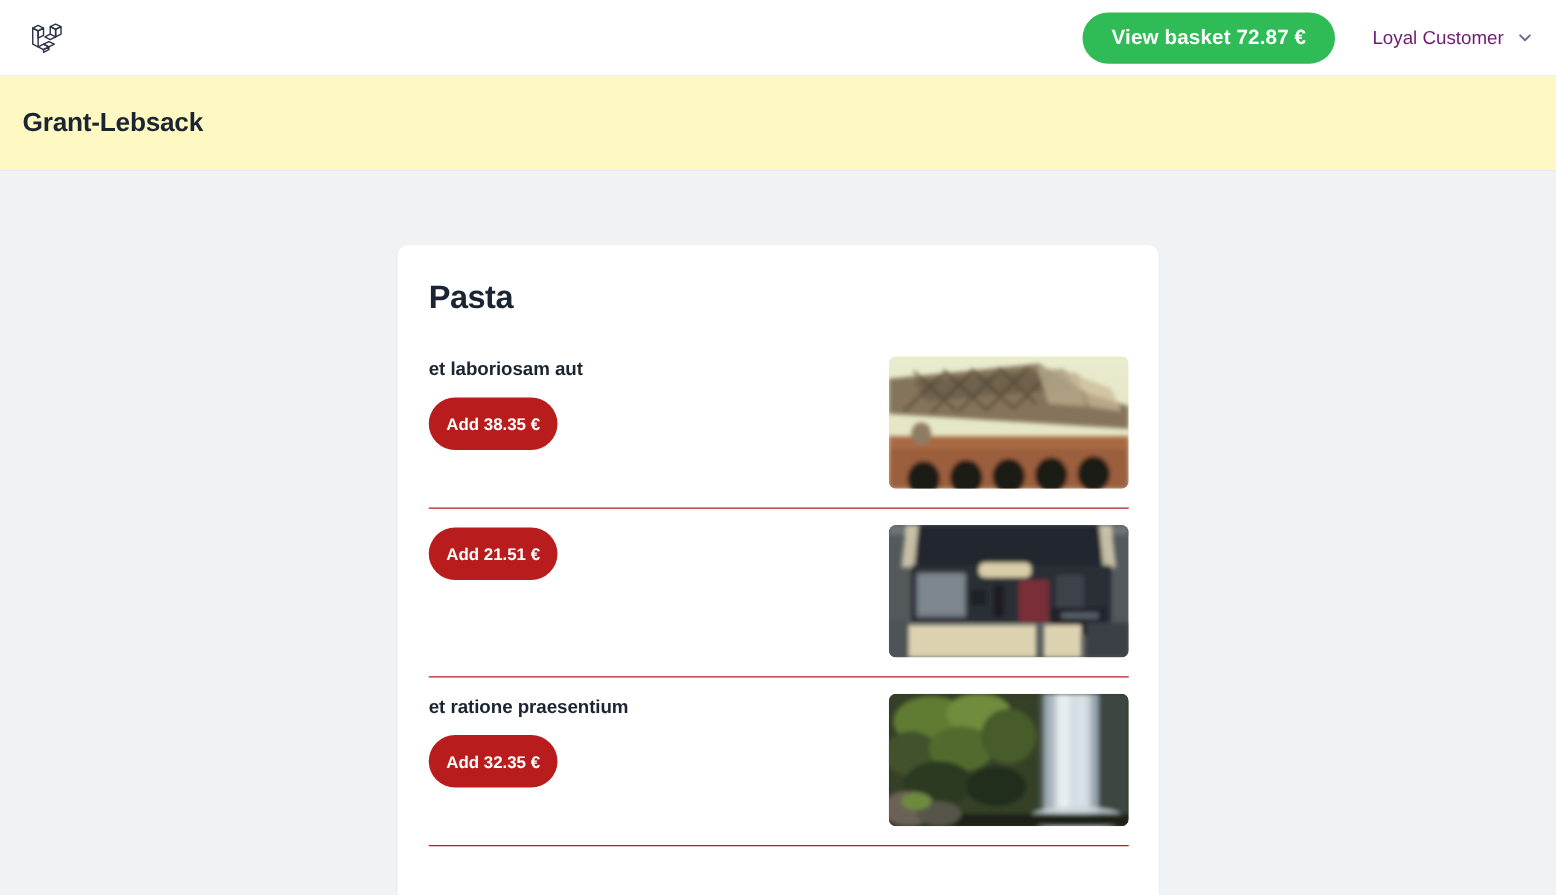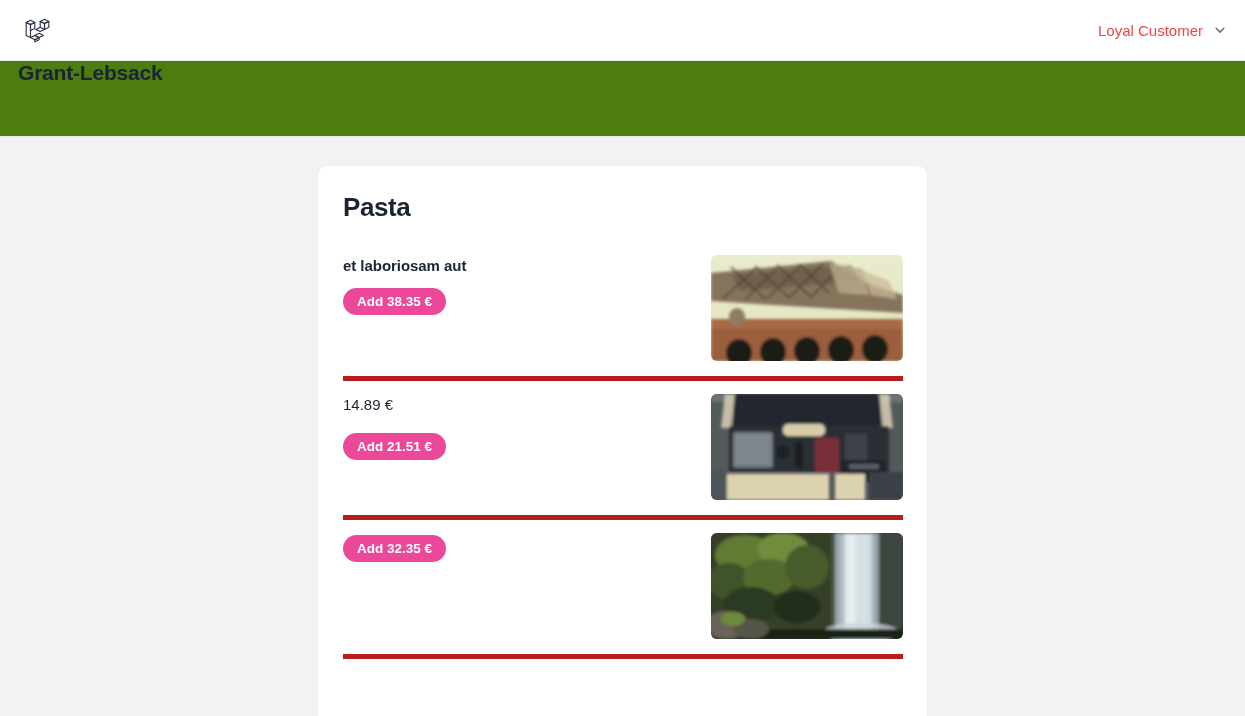--- a/index.html
+++ b/index.html
@@ -59,55 +59,55 @@
     display: flex;
     align-items: center;
     gap: 11px;
     margin-left: 30px;
     cursor: pointer;
     padding-right: 2px;
   }
 
   .user-menu-label {
     font-size: 15px;
-    color: #ef4444;
+    color: #701a75;
     font-weight: 400;
     white-space: nowrap;
   }
 
   .chevron-down-icon {
     display: inline-flex;
     align-items: center;
     justify-content: center;
     width: 12px;
     height: 12px;
     color: #68728a;
   }
 
   
   .subheader {
     height: 76px;
-    background: #4d7c0f;
+    background: #fef9c3;
     border-bottom: 1px solid #e7e9ec;
     display: flex;
-    align-items: flex-start;
+    align-items: center;
     padding: 0 18px;
   }
 
   .subheader-title {
     font-size: 21px;
     font-weight: 700;
     letter-spacing: -.2px;
     color: #1b2432;
   }
 
   
   .main {
     height: 578px;
-    padding-top: 29px;
+    padding-top: 59px;
     display: flex;
     justify-content: center;
     align-items: flex-start;
   }
 
   .menu-card {
     width: 609px;
     background: #ffffff;
     border-radius: 9px;
     box-shadow: 0 1px 2px rgba(20,26,40,.05);
@@ -124,21 +124,21 @@
     padding-left: 0;
   }
 
   .item-list { }
 
   .menu-item {
     display: flex;
     align-items: flex-start;
     justify-content: flex-end;
     padding: 13px 0 15px 0;
-    border-bottom: 5px solid #b91c1c;
+    border-bottom: 1px solid #b91c1c;
   }
 
   .item-info {
     padding-top: 2px;
     flex: 1 1 auto;
     min-width: 0;
   }
 
   .item-name {
     font-size: 15px;
@@ -151,25 +151,25 @@
   .item-price {
     font-size: 15px;
     font-weight: 400;
     color: #1b2432;
     margin-bottom: 20px;
   }
 
   .add-button {
     display: inline-flex;
     align-items: center;
-    background: #ec4899;
+    background: #b91c1c;
     color: #ffffff;
     border: none;
     border-radius: 999px;
-    height: 27px;
+    height: 42px;
     padding: 0 14px;
     font-family: "Liberation Sans", sans-serif;
     font-size: 13.5px;
     font-weight: 700;
     cursor: pointer;
     white-space: nowrap;
   }
 
   .item-thumb {
     width: 192px;
@@ -201,20 +201,21 @@
       <path d="M30 10 L38 6 L46 10 L38 14 Z"></path>
       <path d="M30 10 L30 21 L38 25 L38 14 Z"></path>
       <path d="M46 10 L46 21 L38 25 L38 14 Z"></path>
 
       <path d="M30 21 L22 25 L30 29 L38 25"></path>
     </svg>
   </a>
 
   <div class="nav-spacer"></div>
 
+  <button class="basket-button">View basket 72.87 €</button>
 
   <div class="user-menu">
     <span class="user-menu-label">Loyal Customer</span>
     <span class="chevron-down-icon">
       <svg viewBox="0 0 14 14" width="12" height="12" fill="none" stroke="currentColor" stroke-width="1.9" stroke-linecap="round" stroke-linejoin="round">
         <polyline points="2.5,5 7,9.5 11.5,5"></polyline>
       </svg>
     </span>
   </div>
 
@@ -276,21 +277,20 @@
                 <ellipse cx="164" cy="94" rx="13" ry="14"></ellipse>
               </g>
               <ellipse cx="26" cy="62" rx="8" ry="9" fill="#8e7c63"></ellipse>
             </g>
           </svg>
         </div>
       </article>
 
       <article class="menu-item">
         <div class="item-info">
-          <div class="item-price">14.89 €</div>
           <button class="add-button">Add 21.51 €</button>
         </div>
         <div class="item-thumb">
           <svg viewBox="0 0 192 106" preserveAspectRatio="none">
             <defs>
               <filter id="blur2">
                   <feGaussianBlur stdDeviation="1.7"></feGaussianBlur>
                 </filter>
             </defs>
             <rect x="0" y="0" width="192" height="106" fill="#545a5c"></rect>
@@ -313,20 +313,21 @@
               <rect x="124" y="80" width="30" height="26" fill="#ddd2b0"></rect>
               <rect x="158" y="78" width="34" height="28" fill="#3b4046"></rect>
               <rect x="0" y="76" width="16" height="30" fill="#4d5356"></rect>
             </g>
           </svg>
         </div>
       </article>
 
       <article class="menu-item">
         <div class="item-info">
+          <div class="item-name">et ratione praesentium</div>
           <button class="add-button">Add 32.35 €</button>
         </div>
         <div class="item-thumb">
           <svg viewBox="0 0 192 106" preserveAspectRatio="none">
             <defs>
               <filter id="blur3">
                   <feGaussianBlur stdDeviation="1.8"></feGaussianBlur>
                 </filter>
               <linearGradient id="fall" x1="0" y1="0" x2="1" y2="0">
                 <stop offset="0%" stop-color="#8d9ca4"></stop>

